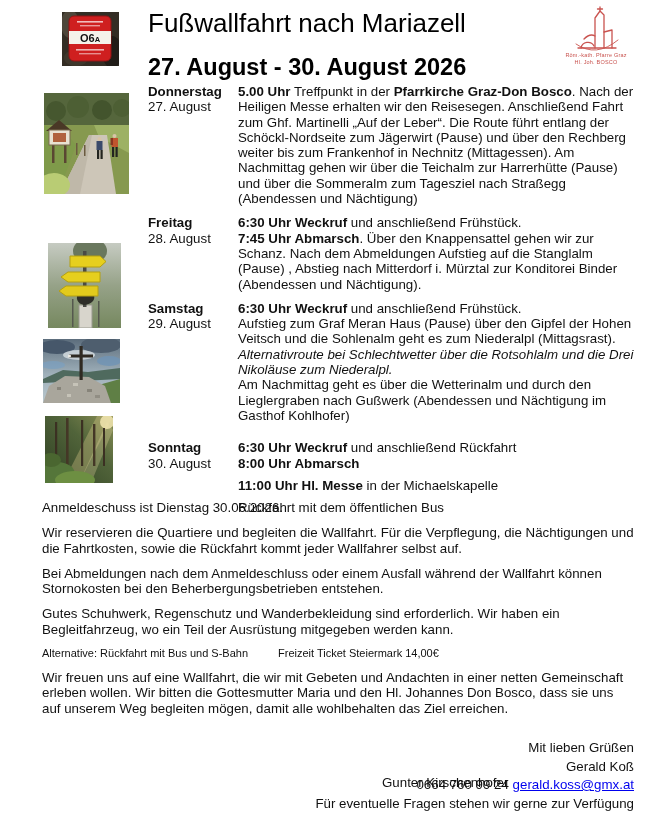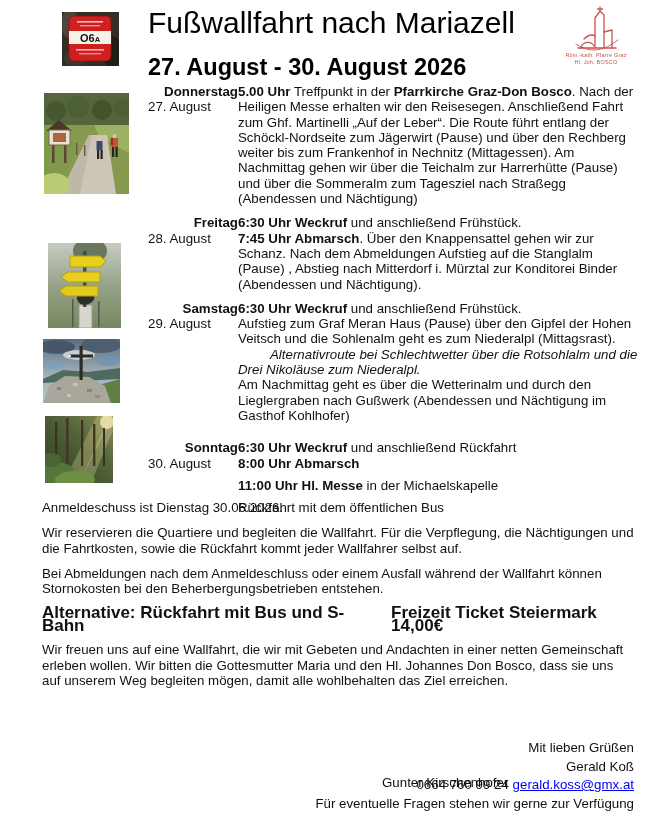--- a/index.html
+++ b/index.html
@@ -1,45 +1,45 @@
 <!DOCTYPE html>
 <html><head>
 <meta charset="utf-8">
 <style>
   html,body{margin:0;padding:0;background:#fff;}
   .page{position:relative;width:648px;height:818px;background:#ffffff;overflow:hidden;
         font-family:"Liberation Sans",sans-serif;font-size:13.3px;line-height:15.3px;color:#111;}
 
   
-  .title{position:absolute;left:148px;top:6px;font-size:30px;line-height:34px;color:#000;}
+  .title{position:absolute;left:148px;top:6px;font-size:26px;line-height:34px;color:#000;}
   .subtitle{position:absolute;left:148px;top:54px;font-size:23.5px;line-height:26px;font-weight:bold;color:#000;}
   .marker-photo{position:absolute;left:62px;top:12px;width:66px;height:54px;}
   .parish-logo{position:absolute;left:556px;top:6px;width:80px;text-align:center;}
   .parish-logo .txt{font-size:5.5px;line-height:7px;color:#c9534f;letter-spacing:.2px;}
 
   
   .photo{position:absolute;}
   .photo svg{display:block;}
 
   
   .schedule{position:absolute;left:148px;top:84px;width:496px;}
   .day-row{display:flex;margin-bottom:9px;}
   .day-row:nth-child(3){margin-bottom:17px;}
   .day-label{flex:0 0 90px;}
-  .day-name{font-weight:bold;text-align:right;}
+  .day-name{font-weight:bold;}
   .day-content{width:404px;}
   .sched-para{margin:0;}
   .sched-para.gap{margin-top:7px;}
   .b{font-weight:bold;}
-  .i{font-style:italic;margin-left:32px;}
+  .i{font-style:italic;}
 
   
   .body-text{position:absolute;left:42px;top:500px;width:592px;}
   .body-text p{margin:0 0 10px 0;}
-  .alt-line{display:flex;gap:30px;font-size:17px;font-weight:bold;line-height:13px;margin:1px 0 10px 0;}
+  .alt-line{display:flex;gap:30px;font-size:11px;font-weight:normal;line-height:13px;margin:1px 0 10px 0;}
 
   
   .footer{position:absolute;left:42px;top:740px;width:592px;}
   .footer .row{height:18.5px;position:relative;text-align:right;}
   .sign-right{position:absolute;left:340px;top:16px;}
   a.email{color:#0000ee;text-decoration:underline;cursor:pointer;}
 </style>
 </head>
 <body>
 
@@ -235,20 +235,21 @@
           <div class="sched-para gap"><span>Rückfahrt mit dem öffentlichen Bus</span></div>
         </div>
       </div>
     </div>
 
   <div class="body-text">
     <div id="info-paragraphs">
         <p>Anmeldeschuss ist Dienstag 30.06.2026.</p>
         <p>Wir reservieren die Quartiere und begleiten die Wallfahrt. Für die Verpflegung, die Nächtigungen und die Fahrtkosten, sowie die Rückfahrt kommt jeder Wallfahrer selbst auf.</p>
         <p>Bei Abmeldungen nach dem Anmeldeschluss oder einem Ausfall während der Wallfahrt können Stornokosten bei den Beherbergungsbetrieben entstehen.</p>
+        <p>Gutes Schuhwerk, Regenschutz und Wanderbekleidung sind erforderlich. Wir haben ein Begleitfahrzeug, wo ein Teil der Ausrüstung mitgegeben werden kann.</p>
       </div>
     <div class="alt-line">
       <span>Alternative: Rückfahrt mit Bus und S-Bahn</span>
       <span>Freizeit Ticket Steiermark 14,00€</span>
     </div>
     <p>Wir freuen uns auf eine Wallfahrt, die wir mit Gebeten und Andachten in einer netten Gemeinschaft erleben wollen. Wir bitten die Gottesmutter Maria und den Hl. Johannes Don Bosco, dass sie uns auf unserem Weg begleiten mögen, damit alle wohlbehalten das Ziel erreichen.</p>
   </div>
 
   <div class="footer">
     <div class="row">Mit lieben Grüßen</div>

